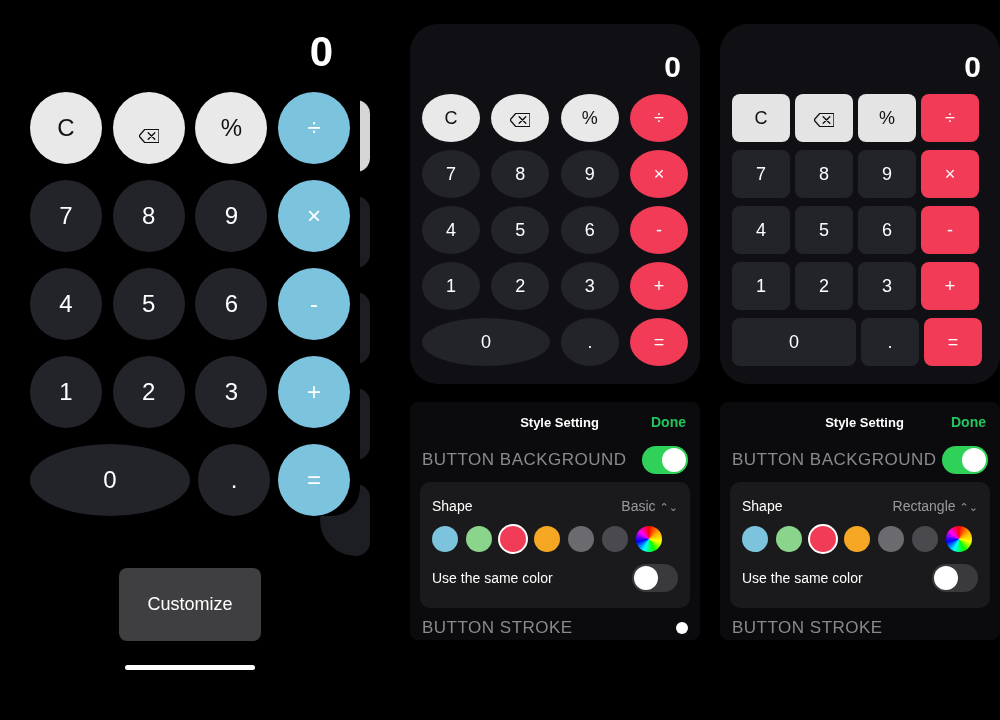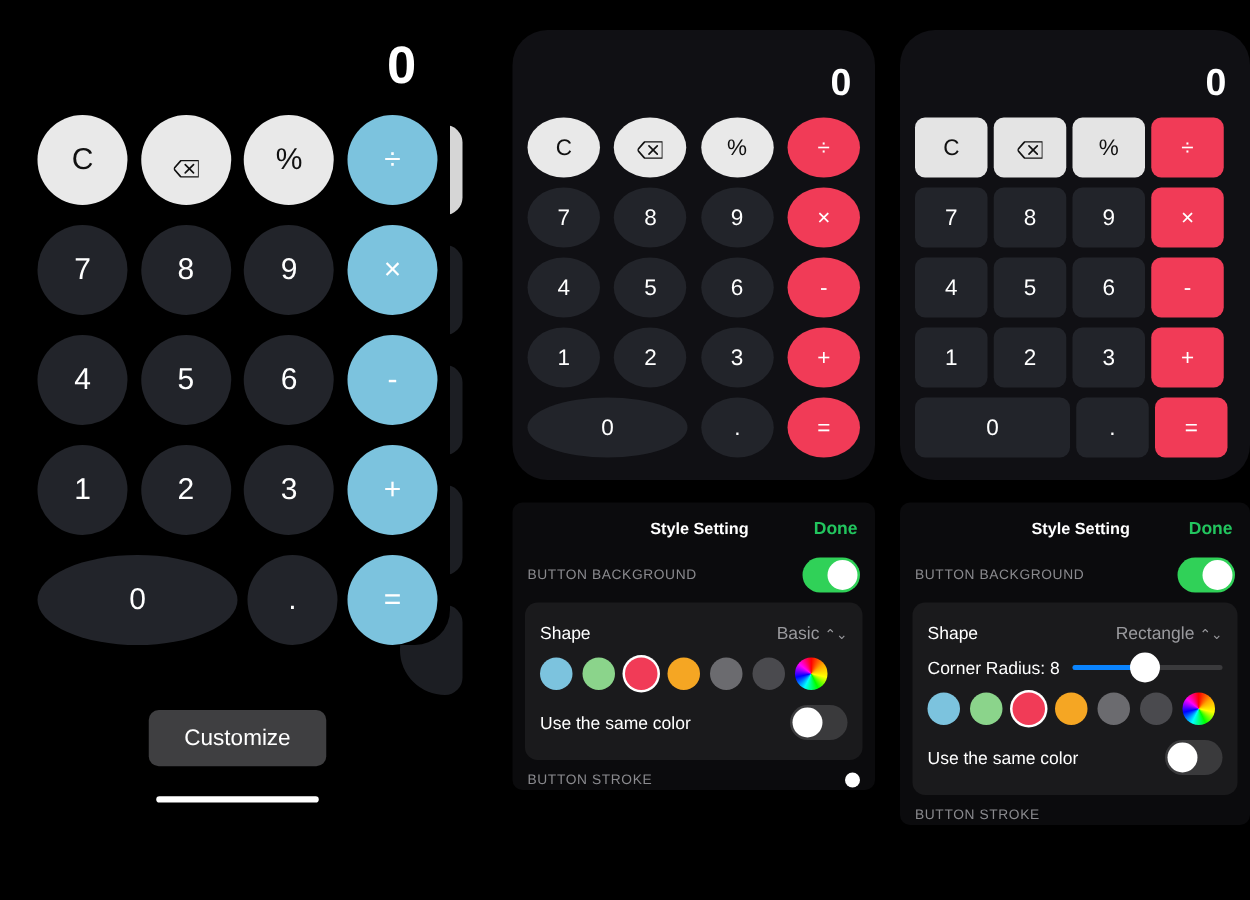--- a/index.html
+++ b/index.html
@@ -27,21 +27,21 @@
 .b1.fn{background:#e9e9e9;color:#111;}
 .b1.op{background:#7cc3de;color:#fff;}
 
 
 .ghost{position:absolute;left:300px;top:100px;display:flex;flex-direction:column;gap:24px;}
 .gb{width:50px;height:72px;border-radius:36px 14px 14px 36px;background:#1c1e23;}
 .gb.lite{background:#d6d6d6;}
 
 
 .customize-wrap{display:flex;justify-content:center;margin-top:52px;}
-.customize{background:#3f3f41;color:#fff;font-size:18px;font-weight:500;border-radius:8px;padding:12px 28px;cursor:pointer;}
+.customize{background:#3f3f41;color:#fff;font-size:18px;font-weight:500;border-radius:8px;padding:26px 28px;cursor:pointer;}
 .homebar{width:130px;height:5px;background:#fff;border-radius:3px;margin:24px auto 0;}
 
 
 .calc23{background:#101014;border-radius:28px;padding-bottom:10px;margin:24px 0 18px 0;}
 .col2 .calc23 .grid,.col3 .calc23 .grid{padding:0 12px;}
 .row2{display:flex;justify-content:space-between;margin-bottom:8px;}
 .b2{width:58px;height:48px;border-radius:50%;background:#22242a;display:flex;align-items:center;justify-content:center;font-size:18px;font-weight:500;cursor:pointer;}
 .b2.fn{background:#e9e9e9;color:#111;}
 .b2.op{background:#f13b57;color:#fff;}
 .b2.wide{width:128px;}
@@ -52,21 +52,21 @@
 .b3.op{background:#f13b57;}
 .b3.wide{width:124px;}
 
 
 .panel{background:#0b0b0d;border-radius:8px;font-size:14px;}
 .panel-head{display:flex;justify-content:space-between;align-items:center;padding:12px 14px;}
 .panel-head .ptitle{flex:1;text-align:center;font-weight:600;font-size:13px;}
 .done{color:#22c55e;font-weight:600;cursor:pointer;}
 .phead-spacer{width:44px;}
 .sect{background:#1a1a1c;border-radius:10px;margin:6px 10px;padding:10px 12px;}
-.sect-label{font-size:11px;color:#8a8a8e;letter-spacing:.5px;display:flex;justify-content:space-between;align-items:center;padding:4px 12px 2px;}
+.sect-label{font-size:17px;color:#8a8a8e;letter-spacing:.5px;display:flex;justify-content:space-between;align-items:center;padding:4px 12px 2px;}
 .rowline{display:flex;justify-content:space-between;align-items:center;padding:6px 0;text-align:right;}
 .hint{color:#9a9a9e;font-size:14px;}
 .swatches{display:flex;gap:8px;padding:6px 0;}
 .sw{width:26px;height:26px;border-radius:50%;cursor:pointer;}
 .sw.sel{box-shadow:0 0 0 2px #fff;}
 .sw.rainbow{background:conic-gradient(red,orange,yellow,lime,cyan,blue,magenta,red);}
 .toggle{width:46px;height:28px;border-radius:14px;background:#3a3a3c;position:relative;cursor:pointer;}
 .toggle.on{background:#30d158;}
 .knob{width:24px;height:24px;border-radius:50%;background:#fff;position:absolute;top:2px;}
 .toggle.on .knob{right:2px;}
@@ -272,27 +272,20 @@
         <span>BUTTON BACKGROUND</span>
         <span class="toggle on">
             <span class="knob"></span>
           </span>
       </div>
       <div class="sect">
         <div class="rowline">
           <span>Shape</span>
           <span class="hint"><span>Rectangle</span><span class="updown">⌃⌄</span></span>
         </div>
-        <div class="rowline slider">
-          <span style="white-space:nowrap;">Corner Radius: 8</span>
-          <div class="track">
-              <div class="fill" id="fill3" style="width: 48%;"></div>
-              <div class="thumb" id="thumb3" style="left: 48%;"></div>
-            </div>
-        </div>
         <div class="swatches" id="sw3">
             <div class="sw" style="background: rgb(124, 195, 222);"></div>
             <div class="sw" style="background: rgb(139, 212, 139);"></div>
             <div class="sw sel" style="background: rgb(241, 59, 87);"></div>
             <div class="sw" style="background: rgb(245, 166, 35);"></div>
             <div class="sw" style="background: rgb(107, 107, 111);"></div>
             <div class="sw" style="background: rgb(74, 74, 78);"></div>
             <div class="sw rainbow"></div>
           </div>
         <div class="rowline">

